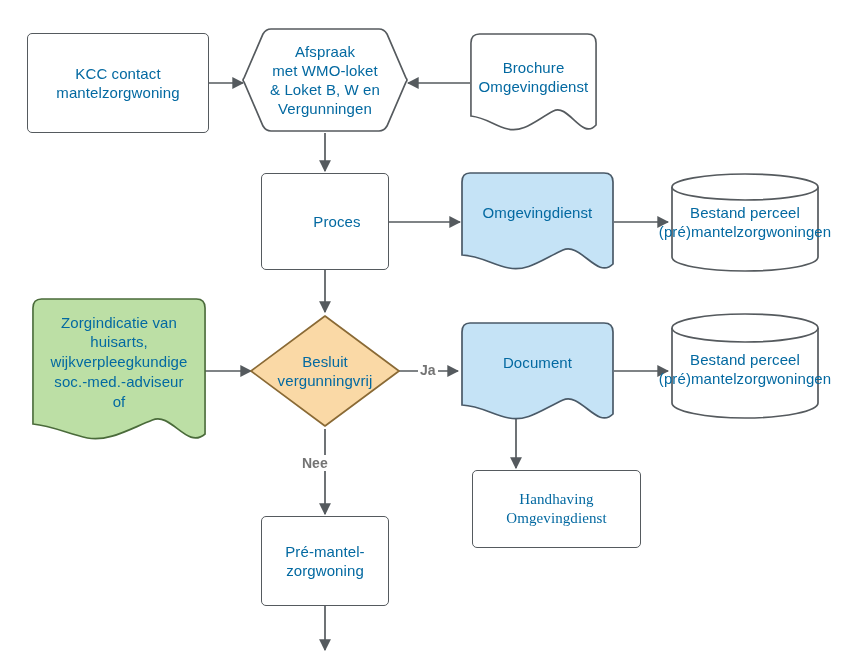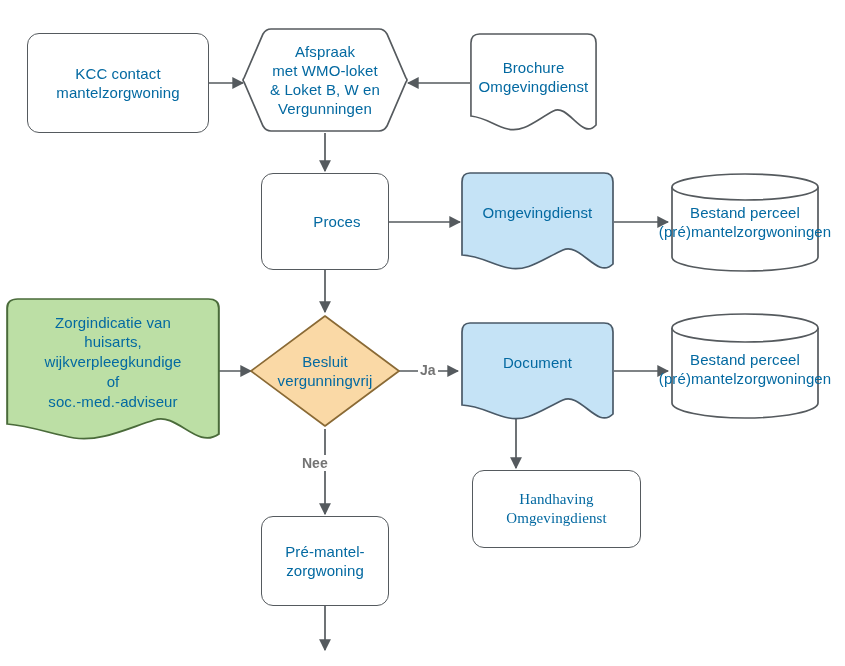--- a/index.html
+++ b/index.html
@@ -34,21 +34,21 @@
     text-align: center;
     color: #0369a1;
     font-size: 15px;
     line-height: 1.30;
     letter-spacing: 0.1px;
     white-space: nowrap;
   }
   
   .box {
     border: 1.6px solid #555a5e;
-    border-radius: 12px;
+    border-radius: 5px;
     background: #ffffff;
     justify-content: center;
   }
   
   .shape-svg {
     position: absolute;
     left: 0;
     top: 0;
     width: 100%;
     height: 100%;
@@ -170,34 +170,34 @@
     <svg class="shape-svg" viewBox="0 0 150 100" preserveAspectRatio="none">
       <path d="M 2 15 L 2 85 C 2 93 35 99 75 99 C 115 99 148 93 148 85 L 148 15" fill="#ffffff" stroke="#555a5e" stroke-width="1.7"></path>
       <ellipse cx="75" cy="15" rx="73" ry="13" fill="#ffffff" stroke="#555a5e" stroke-width="1.7"></ellipse>
     </svg>
     <div class="label">
       <div>Bestand perceel</div>
       <div>(pré)mantelzorgwoningen</div>
     </div>
   </div>
 
-  <div class="node doc-green" style="left:6px; top:298px; width:214px; height:144px;">
+  <div class="node doc-green" style="left:32px; top:298px; width:174px; height:144px;">
     <svg class="shape-svg" viewBox="0 0 182 144" preserveAspectRatio="none">
       <path d="M 10 1 L 172 1 Q 181 1 181 10 L 181 136
                C 162 152 146 114 126 122
                C 102 131 80 144 58 140
                C 38 136 22 128 1 126
                L 1 10 Q 1 1 10 1 Z" fill="#bcdfa5" stroke="#4a6b3a" stroke-width="1.7"></path>
     </svg>
     <div class="label" style="margin-top:-16px;">
       <div>Zorgindicatie van</div>
       <div>huisarts,</div>
       <div>wijkverpleegkundige</div>
+      <div>soc.-med.-adviseur</div>
       <div>of</div>
-      <div>soc.-med.-adviseur</div>
     </div>
   </div>
 
   <div class="node diamond" style="left:249px; top:314px; width:152px; height:114px;">
     <svg class="shape-svg" viewBox="0 0 152 114" preserveAspectRatio="none">
       <path d="M 76 2 L 150 57 L 76 112 L 2 57 Z" fill="#fad9a6" stroke="#8a6a35" stroke-width="1.7" stroke-linejoin="round"></path>
     </svg>
     <div class="label">
       <div>Besluit</div>
       <div>vergunningvrij</div>

